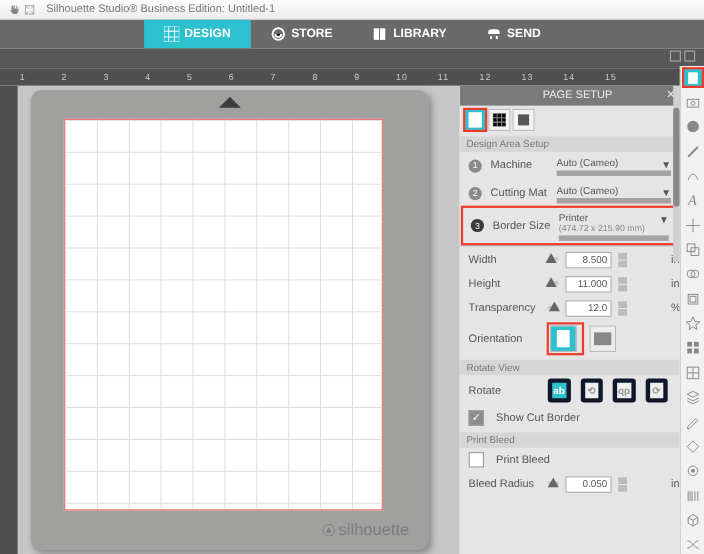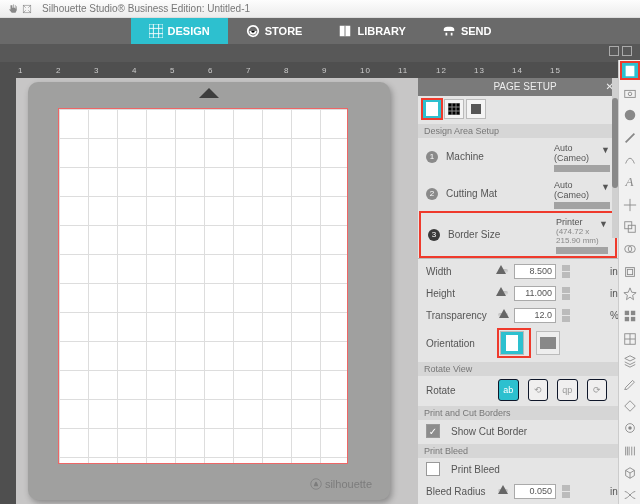--- a/index.html
+++ b/index.html
@@ -14,45 +14,45 @@
   .toolbar .arrows { position:absolute; right:8px; top:2px; display:flex; gap:3px;}
   .toolbar .arrows span{width:10px;height:10px;border:1px solid #aaa; display:inline-block;}
   .ruler-h { height:16px; background:#4f4f4f; color:#ccc; font-size:8px; display:flex; align-items:center; padding-left:18px; white-space:nowrap; letter-spacing:1px;}
   .ruler-h span{ display:inline-block; width:38px;}
   .workspace { position:absolute; top:78px; left:0; width:418px; height:426px; background:#c7c6c6; }
   .ruler-v { position:absolute; left:0; top:0; width:16px; height:100%; background:#4f4f4f; }
   .mat { position:absolute; left:28px; top:4px; width:362px; height:418px; background:#a0a09f; border-radius:10px; box-shadow: 2px 3px 6px rgba(0,0,0,.3);}
   .mat .grip { position:absolute; top:6px; left:50%; transform:translateX(-50%); }
   .mat .page { position:absolute; left:30px; top:26px; width:290px; height:356px; background:#fff; border:1px solid #e66; }
   .mat .grid { position:absolute; inset:0; background-image:linear-gradient(#ddd 1px,transparent 1px),linear-gradient(90deg,#ddd 1px,transparent 1px); background-size:29px 29px;}
-  .mat .logo { position:absolute; bottom:10px; right:18px; color:#7c7c7c; font-size:11px; display:flex; align-items:center; gap:3px;}
+  .mat .logo { position:absolute; bottom:10px; right:18px; color:#7c7c7c; font-size:15px; display:flex; align-items:center; gap:3px;}
   .panel { position:absolute; top:78px; left:418px; width:200px; height:426px; background:#e5e5e5; font-size:10px; color:#555; overflow:hidden;}
   .panel-head { height:18px; background:#7a7a7a; color:#eee; text-align:center; font-size:10px; line-height:18px; position:relative;padding-left:14px;}
   .panel-head .x { position:absolute; right:4px; top:0; cursor:pointer;}
   .panel-tabs { display:flex; gap:2px; padding:3px 4px; }
   .ptab { width:20px; height:20px; border:1px solid #bbb; background:#f4f4f4; display:flex; align-items:center; justify-content:center; cursor:pointer;}
   .ptab.active { background:#2dc0cf; }
   .hl { outline:2px solid #ef3a2c; outline-offset:-1px;}
   .section-title { background:#d6d6d6; font-size:9px; color:#777; padding:2px 6px; margin-top:2px;}
   .row { display:flex; align-items:center; padding:3px 8px; gap:6px; min-height:22px;}
   .row .lbl { flex:0 0 66px; }
   .num { width:12px; height:12px; border-radius:50%; background:#8a8a8a; color:#fff; font-size:8px; display:inline-flex; align-items:center; justify-content:center; margin-right:2px;}
   .num.active{ background:#3a3a3a;}
-  .dd { flex:1; border-bottom:7px solid #a3a3a3; font-size:9px; padding:2px 0; position:relative;margin-left:48px;}
+  .dd { flex:1; border-bottom:5px solid #a3a3a3; font-size:9px; padding:2px 0; position:relative;}
   .dd small{ display:block; color:#888; font-size:8px;}
   .dd .caret{ position:absolute; right:0; top:4px; }
   .slider { flex:1; height:4px; background:linear-gradient(#bbb,#ddd); position:relative; border-radius:2px;}
   .slider .thumb{ position:absolute; right:2px; top:-4px; width:0; height:0; border-left:5px solid transparent; border-right:5px solid transparent; border-bottom:9px solid #666;}
   .valbox { width:42px; height:15px; border:1px solid #aaa; background:#fff; font-size:9px; text-align:right; padding:1px 3px;}
   .unit { width:14px; text-align:left;padding-left:34px;}
   .stepper{ display:flex; flex-direction:column; gap:1px;}
   .stepper span{ width:8px;height:6px; background:#bbb; display:block;}
   .orient-btn { width:24px; height:24px; display:inline-flex; align-items:center; justify-content:center; background:#eee; border:1px solid #bbb; margin-right:4px;}
   .orient-btn.active{ background:#2dc0cf;}
-  .view-btn { width:26px; height:22px; border:1px solid #0f172a; background:#f0efef; display:inline-flex; align-items:center; justify-content:center; font-size:9px; color:#999; margin-right:3px; border-radius:3px;}
+  .view-btn { width:26px; height:22px; border:4px solid #0f172a; background:#f0efef; display:inline-flex; align-items:center; justify-content:center; font-size:9px; color:#999; margin-right:3px; border-radius:3px;font-weight:bold;}
   .view-btn.active{ background:#2dc0cf; color:#fff;}
   .chk { width:14px; height:14px; border:1px solid #999; background:#fff; display:inline-flex; align-items:center; justify-content:center; margin-right:5px;}
   .chk.checked{ background:#8c8c8c; color:#fff;}
   .rtools { position:absolute; top:60px; right:0; width:22px; height:444px; background:#f1f1f1; border-left:1px solid #ccc; display:flex; flex-direction:column; align-items:center; padding-top:2px; gap:5px;}
   .rtool { width:18px; height:18px; display:flex; align-items:center; justify-content:center; color:#888; cursor:pointer;}
   .rtool.active { background:#2dc0cf; color:#fff;}
   .rtool svg{ width:14px; height:14px;}
   .caret svg, .grip svg { display:block;}
   .divider { height:1px; background:#bbb; margin:1px 0;}
   .vscroll{ position:absolute; right:22px; top:78px; width:6px; height:160px; background:#d0d0d0;}
@@ -243,21 +243,20 @@
 
   <div class="section-title">Rotate View</div>
   <div class="row">
     <span class="lbl">Rotate</span>
     <span class="view-btn active">ab</span>
     <span class="view-btn">⟲</span>
     <span class="view-btn">qp</span>
     <span class="view-btn">⟳</span>
   </div>
 
-  <div class="section-title">Print and Cut Borders</div>
   <div class="row">
     <span class="chk checked">✓</span>
     <span>Show Cut Border</span>
   </div>
 
   <div class="section-title">Print Bleed</div>
   <div class="row">
     <span class="chk"></span>
     <span>Print Bleed</span>
   </div>

